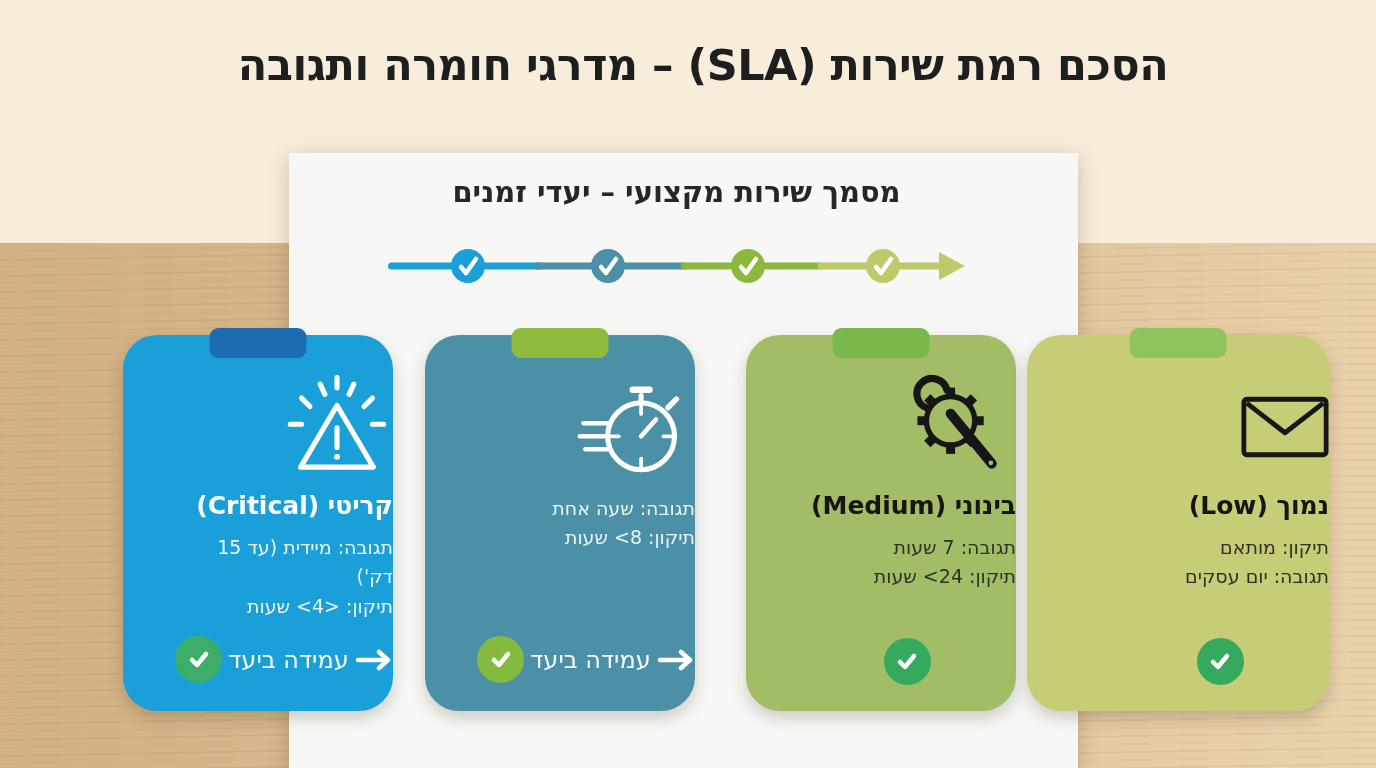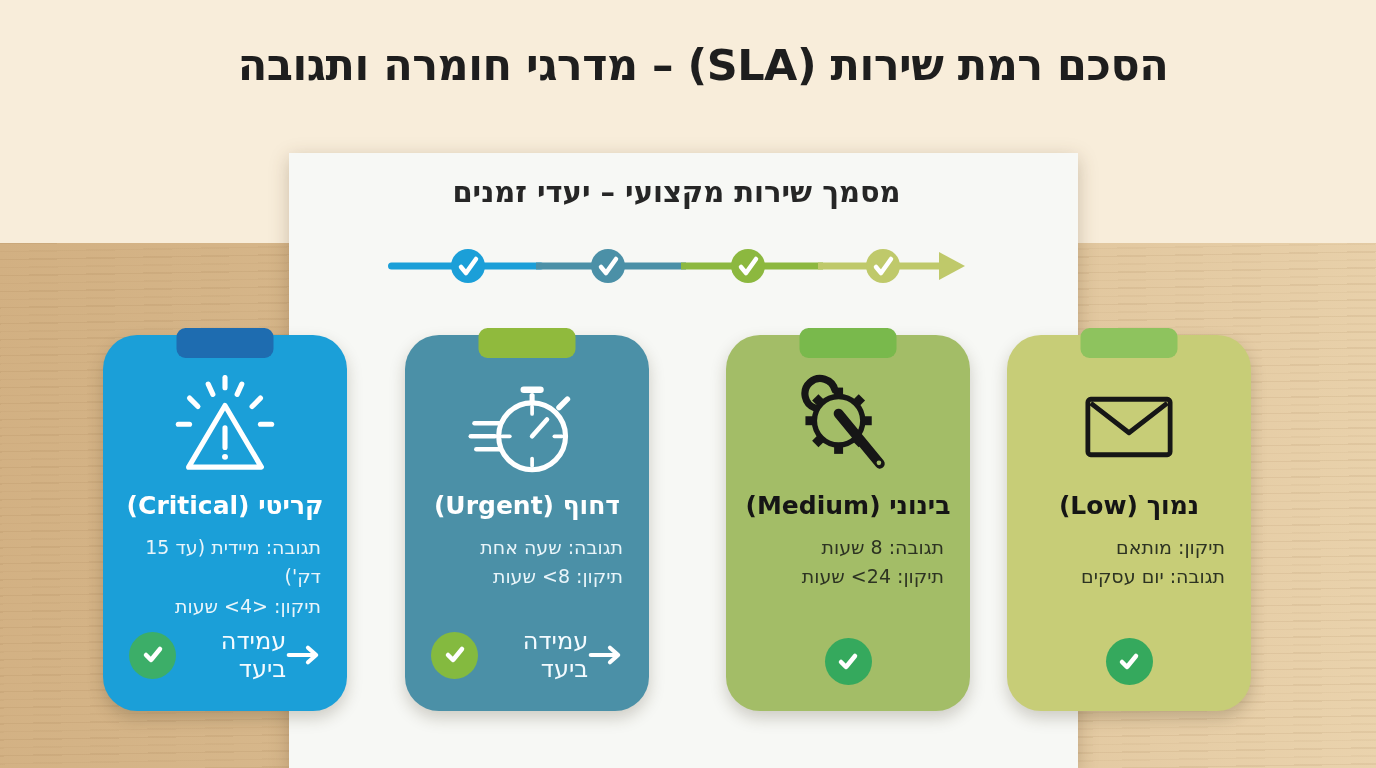--- a/index.html
+++ b/index.html
@@ -18,24 +18,24 @@
          box-shadow:0 5px 18px rgba(90,66,35,.28);}
 
   .main-title{position:absolute;left:15px;top:40px;width:1376px;margin:0;text-align:center;
     font-size:43px;font-weight:bold;color:#1e1e1e;letter-spacing:-.5px;}
   .paper-subtitle{position:absolute;left:282px;top:175px;width:789px;margin:0;text-align:center;
     font-size:29px;font-weight:bold;color:#262626;}
 
   .timeline{position:absolute;left:386px;top:238px;}
 
   
-  .card{position:absolute;top:335px;width:244px;height:376px;border-radius:34px;
+  .card{position:absolute;top:335px;width:270px;height:376px;border-radius:34px;
         background:var(--bg);box-shadow:0 7px 16px rgba(55,45,25,.22);
-        display:flex;flex-direction:column;align-items:center;}
-  .card-1{left:103px;} .card-2{left:405px;} .card-3{left:726px;} .card-4{left:1007px;}
+        display:flex;flex-direction:column;align-items:flex-end;margin-left:20px;}
+  .card-1{left:103px;} .card-2{left:405px;} .card-3{left:726px;} .card-4{left:1007px;padding-left:32px;}
   .tab{position:absolute;top:-7px;left:50%;transform:translateX(-50%);
        width:97px;height:30px;border-radius:9px;background:var(--tab);}
   .icon-box{margin-top:38px;height:108px;display:flex;align-items:center;justify-content:center;}
   .card-title{margin-top:10px;font-size:25px;font-weight:bold;color:var(--title);text-align:center;}
   .card-body{margin-top:13px;width:calc(100% - 52px);text-align:right;
              font-size:19px;line-height:1.55;color:var(--text);}
   .badge-row{margin-top:auto;margin-bottom:28px;width:calc(100% - 52px);
              display:flex;align-items:center;justify-content:space-between;direction:ltr;}
   .badge-row.center-only{justify-content:center;margin-bottom:26px;}
   .check-circle{width:47px;height:47px;border-radius:50%;background:var(--check);
@@ -124,21 +124,20 @@
         <line x1="36" y1="66" x2="44" y2="66" stroke-width="4"></line>
         <line x1="68" y1="66" x2="84" y2="48" stroke-width="5"></line>
         <line x1="68" y1="22" x2="68" y2="29"></line>
         <line x1="59" y1="16" x2="77" y2="16" stroke-width="7"></line>
         <line x1="97" y1="35" x2="106" y2="26" stroke-width="6"></line>
         <line x1="6" y1="52" x2="34" y2="52" stroke-width="5"></line>
         <line x1="2" y1="66" x2="28" y2="66" stroke-width="5"></line>
         <line x1="8" y1="80" x2="34" y2="80" stroke-width="5"></line>
       </svg>
     </div>
-    <div class="card-title" dir="rtl">דחוף (Urgent)</div>
     <div class="card-body" dir="rtl">
       <div>תגובה: שעה אחת</div>
       <div>תיקון: 8&gt; שעות</div>
     </div>
     <div class="badge-row">
       <span class="check-circle">
         <svg width="28" height="28" viewBox="0 0 28 28">
             <polyline points="7,14 12,19 21,8" fill="none" stroke="#fff" stroke-width="4.5" stroke-linecap="round" stroke-linejoin="round"></polyline>
           </svg>
       </span>
@@ -165,21 +164,21 @@
           <line x1="52" y1="25" x2="52" y2="15"></line>
           <line x1="71" y1="33" x2="78" y2="26"></line>
         </g>
         <path d="M26,38 A17,17 0 1 1 48,18" stroke-width="8" stroke-linecap="round"></path>
         <line x1="52" y1="44" x2="98" y2="100" stroke-width="11" stroke-linecap="round"></line>
         <circle cx="97" cy="99" r="2.6" fill="#a3bd67" stroke="none"></circle>
       </svg>
     </div>
     <div class="card-title" dir="rtl">בינוני (Medium)</div>
     <div class="card-body" dir="rtl">
-      <div>תגובה: 8 שעות</div>
+      <div>תגובה: 7 שעות</div>
       <div>תיקון: 24&gt; שעות</div>
     </div>
     <div class="badge-row center-only">
       <span class="check-circle">
         <svg width="28" height="28" viewBox="0 0 28 28">
             <polyline points="7,14 12,19 21,8" fill="none" stroke="#fff" stroke-width="4.5" stroke-linecap="round" stroke-linejoin="round"></polyline>
           </svg>
       </span>
     </div>
   </div>

